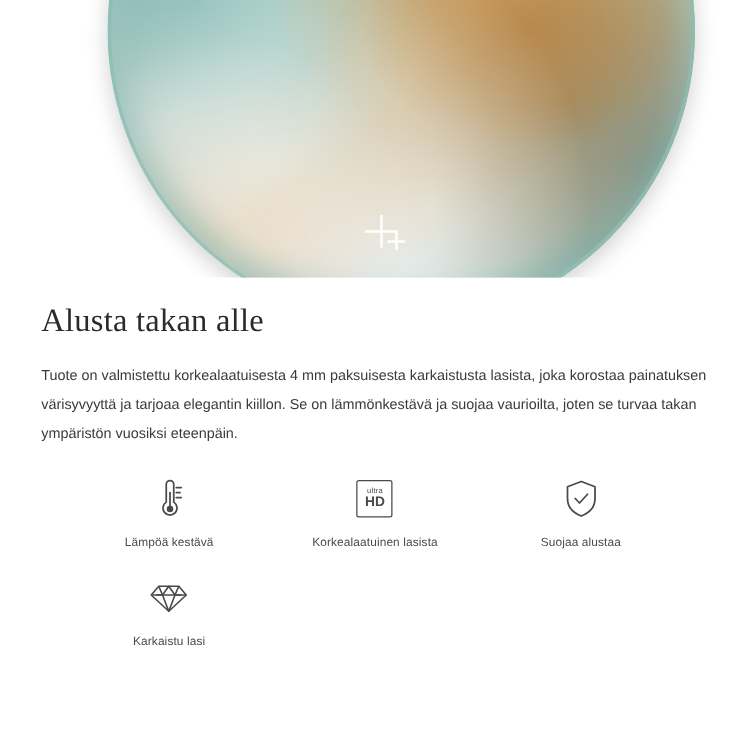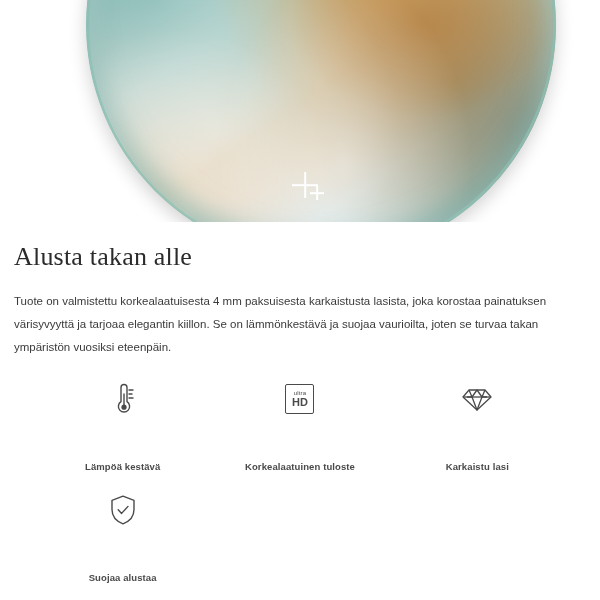--- a/index.html
+++ b/index.html
@@ -79,21 +79,21 @@
   }
   .hero-sparkle::before { width: 26px; height: 1.6px; }
   .hero-sparkle::after  { width: 1.6px; height: 26px; }
   .sparkle-a { left: 292px; top: 172px; }
   .sparkle-b { left: 310px; top: 186px; width: 14px; height: 14px; }
   .sparkle-b::before { width: 14px; }
   .sparkle-b::after { height: 14px; }
 
   
   .content {
-    padding: 0 14px;
+    padding: 0 33px;
     box-sizing: border-box;
   }
   .headline {
     margin: 18px 0 0 0;
     font-family: "Liberation Serif", serif;
     font-size: 26px;
     font-weight: 400;
     color: #2b2b2b;
     line-height: 1.32;
     letter-spacing: 0.2px;
@@ -115,36 +115,34 @@
     grid-template-columns: repeat(3, 1fr);
     grid-row-gap: 18px;
     padding: 0 20px;
     box-sizing: border-box;
   }
   .feature {
     display: flex;
     flex-direction: column;
     align-items: center;
     justify-content: flex-start;
-    gap: 32px;
   }
   .feature-icon {
     height: 40px;
     display: flex;
     align-items: center;
     justify-content: center;
     color: #4a4a4a;
   }
   .feature-label {
     margin-top: 10px;
     font-size: 9.5px;
     color: #4a4a4a;
     text-align: center;
     letter-spacing: 0.1px;
-    font-weight: bold;
   }
   .ultrahd-box {
     width: 27px;
     height: 28px;
     border: 1.4px solid #4a4a4a;
     border-radius: 2px;
     display: flex;
     flex-direction: column;
     align-items: center;
     justify-content: center;
@@ -193,43 +191,43 @@
       <div class="feature-label">Lämpöä kestävä</div>
     </div>
 
     <div class="feature">
       <div class="feature-icon">
         <div class="ultrahd-box">
           <span class="u">ultra</span>
           <span class="hd">HD</span>
         </div>
       </div>
-      <div class="feature-label">Korkealaatuinen tuloste</div>
+      <div class="feature-label">Korkealaatuinen lasista</div>
+    </div>
+
+    <div class="feature">
+      <div class="feature-icon">
+        <svg width="30" height="34" viewBox="0 0 30 34" fill="none" stroke="#4a4a4a" stroke-width="1.4" stroke-linecap="round" stroke-linejoin="round">
+          <path d="M15 3.2 26 7.4v9.1c0 7.2-4.7 11.9-11 14.3-6.3-2.4-11-7.1-11-14.3V7.4L15 3.2z"></path>
+          <path d="M10.2 16.8l3.4 3.6 6.4-7"></path>
+        </svg>
+      </div>
+      <div class="feature-label">Suojaa alustaa</div>
     </div>
 
     <div class="feature">
       <div class="feature-icon">
         <svg width="34" height="30" viewBox="0 0 34 30" fill="none" stroke="#4a4a4a" stroke-width="1.3" stroke-linejoin="round">
           <path d="M9 6h16l6 7-14 13L3 13 9 6z"></path>
           <path d="M3 13h28"></path>
           <path d="M9 6l3 7-5 0"></path>
           <path d="M25 6l-3 7 5 0"></path>
           <path d="M12 13l5 13 5-13"></path>
           <path d="M12 13l5-7 5 7"></path>
         </svg>
       </div>
       <div class="feature-label">Karkaistu lasi</div>
     </div>
 
-    <div class="feature">
-      <div class="feature-icon">
-        <svg width="30" height="34" viewBox="0 0 30 34" fill="none" stroke="#4a4a4a" stroke-width="1.4" stroke-linecap="round" stroke-linejoin="round">
-          <path d="M15 3.2 26 7.4v9.1c0 7.2-4.7 11.9-11 14.3-6.3-2.4-11-7.1-11-14.3V7.4L15 3.2z"></path>
-          <path d="M10.2 16.8l3.4 3.6 6.4-7"></path>
-        </svg>
-      </div>
-      <div class="feature-label">Suojaa alustaa</div>
-    </div>
-
 
 
   </div>
 </div>
 
 </body></html>

